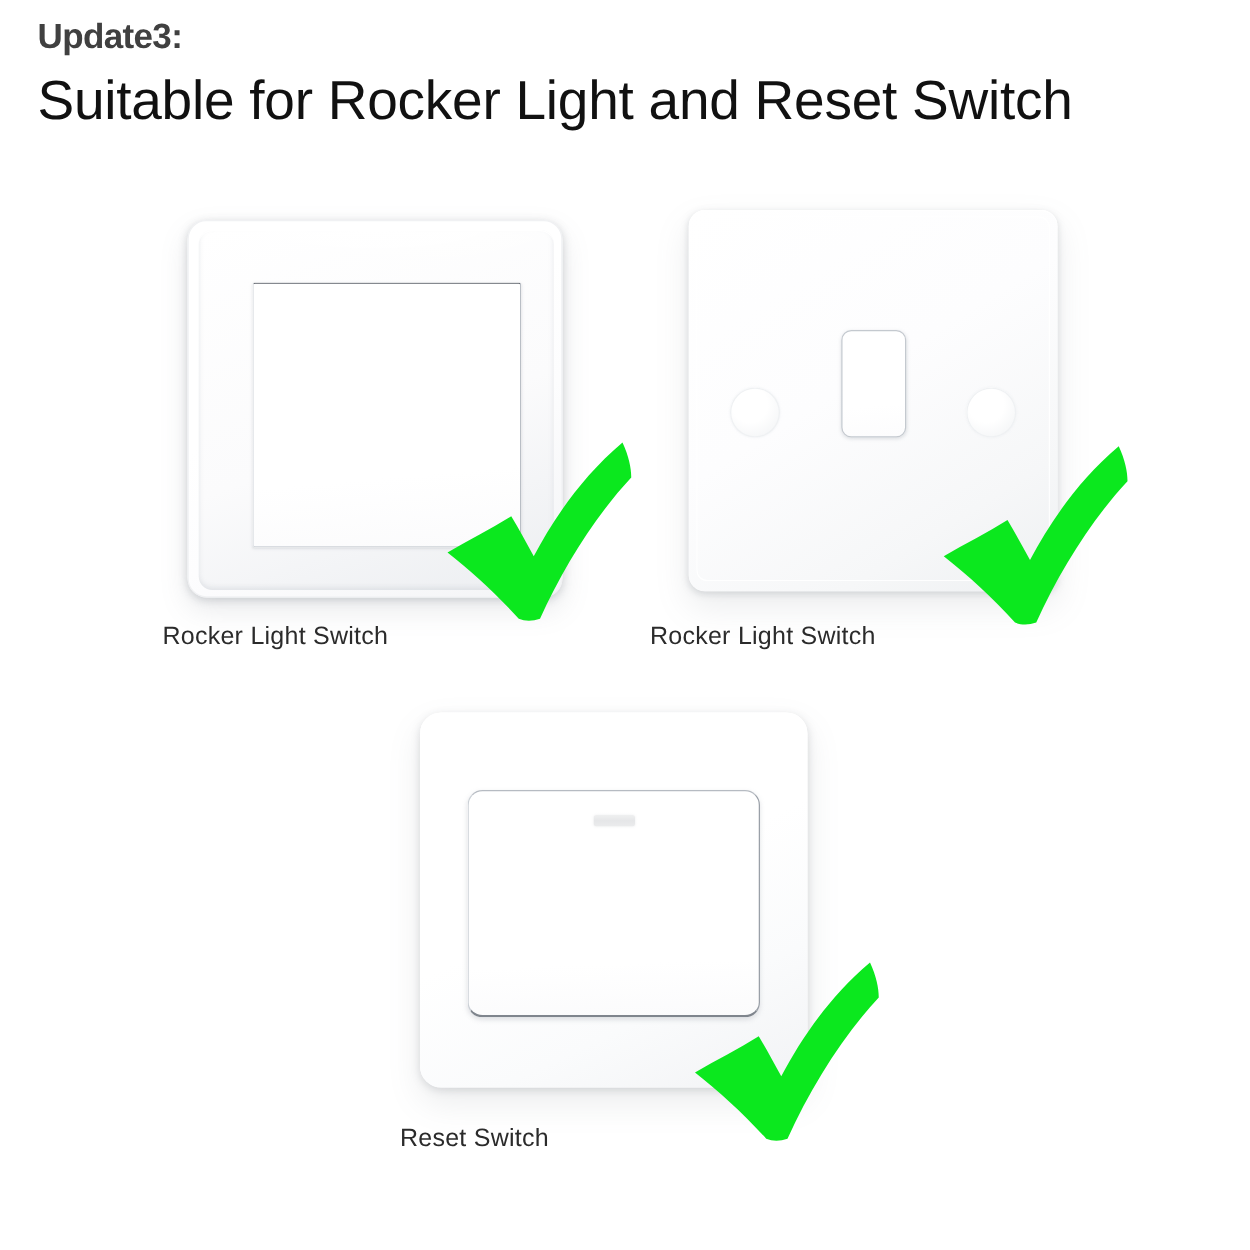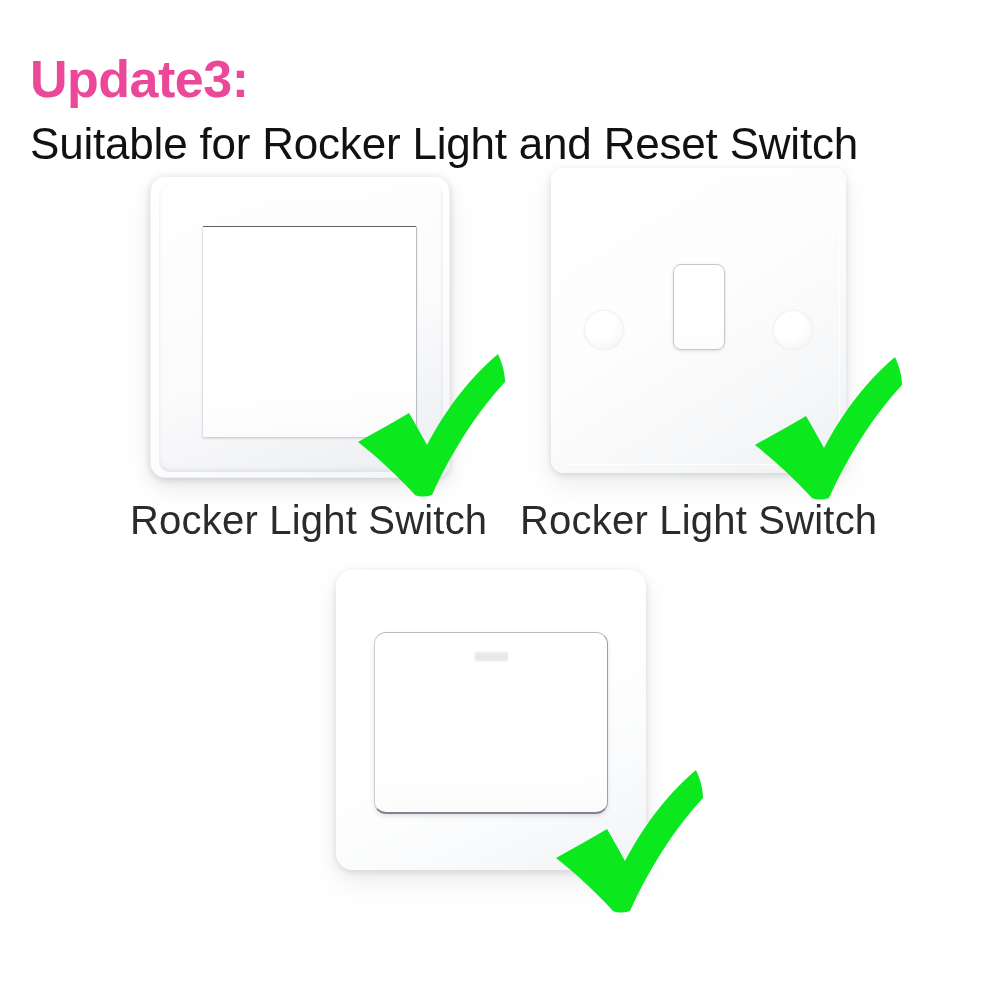--- a/index.html
+++ b/index.html
@@ -23,27 +23,26 @@
   }
 
   
   .heading {
     position: absolute;
     left: 30px;
     top: 14px;
     width: 950px;
   }
   .heading-line1 {
-    font-size: 52px;
+    font-size: 28px;
     font-weight: 600;
     letter-spacing: -0.5px;
-    color: #ec4899;
+    color: #404040;
     line-height: 1.08;
     white-space: nowrap;
-    margin-top: 37px;
   }
   .heading-line2 {
     font-size: 44px;
     font-weight: 400;
     letter-spacing: -0.2px;
     color: #111111;
     line-height: 1.25;
     margin-top: 9px;
     white-space: nowrap;
   }
@@ -54,21 +53,21 @@
   }
   .switch-stage {
     position: relative;
     width: 100%;
     height: 100%;
   }
   .caption {
     position: absolute;
     width: 100%;
     text-align: left;
-    font-size: 40px;
+    font-size: 20px;
     font-weight: 300;
     letter-spacing: 0.2px;
     color: #2b2b2b;
     white-space: nowrap;
   }
 
   
   #product-1 { left: 130px; top: 160px; width: 350px; height: 340px; }
   #product-1 .caption { top: 338px; left: 0; }
 
@@ -349,16 +348,17 @@
         <svg viewBox="0 0 152 152" xmlns="http://www.w3.org/2000/svg" aria-hidden="true">
           <path d="M3 93 C 20 83, 38 74, 54 64 C 60 74, 66 85, 72 96
                    C 88 66, 110 33, 143 5
                    C 148 16, 150 25, 150 33
                    C 122 63, 96 104, 77 146
                    C 71 148, 65 148, 60 146
                    C 42 126, 22 108, 3 93 Z" fill="#0BE81E"></path>
         </svg>
       </div>
 
+      <div class="caption">Reset Switch</div>
     </div>
   </div>
 
 </div>
 
 </body></html>

